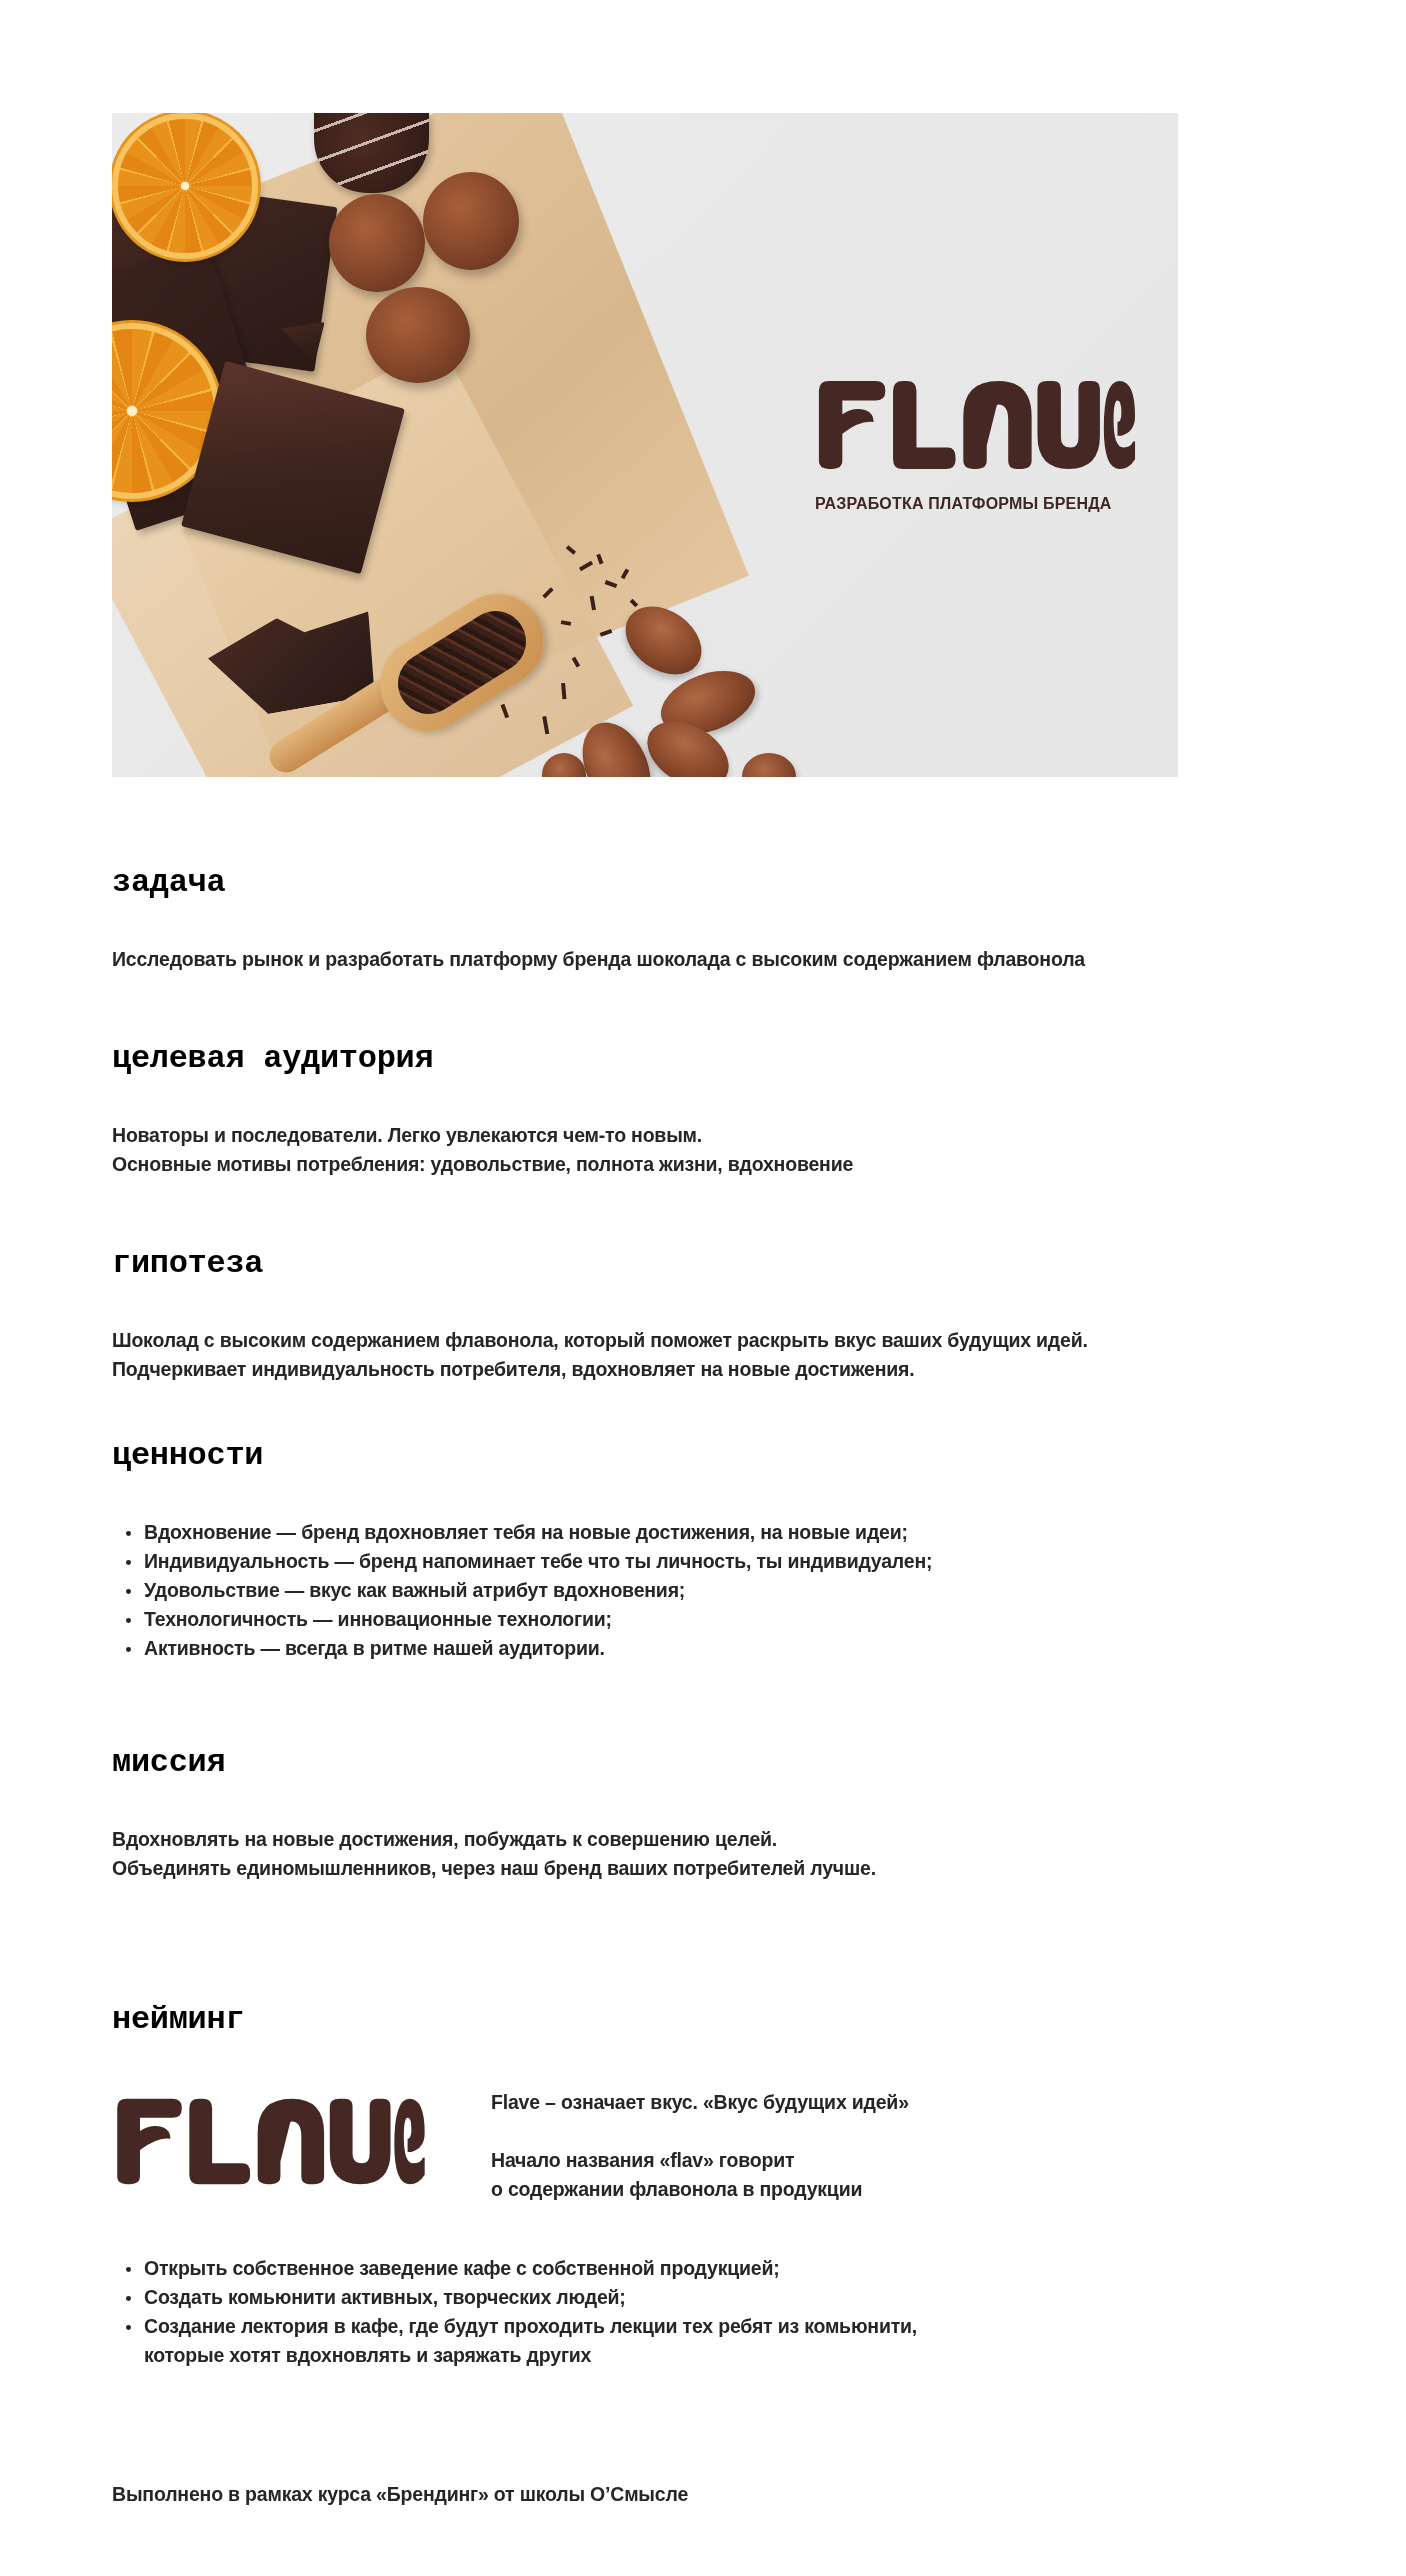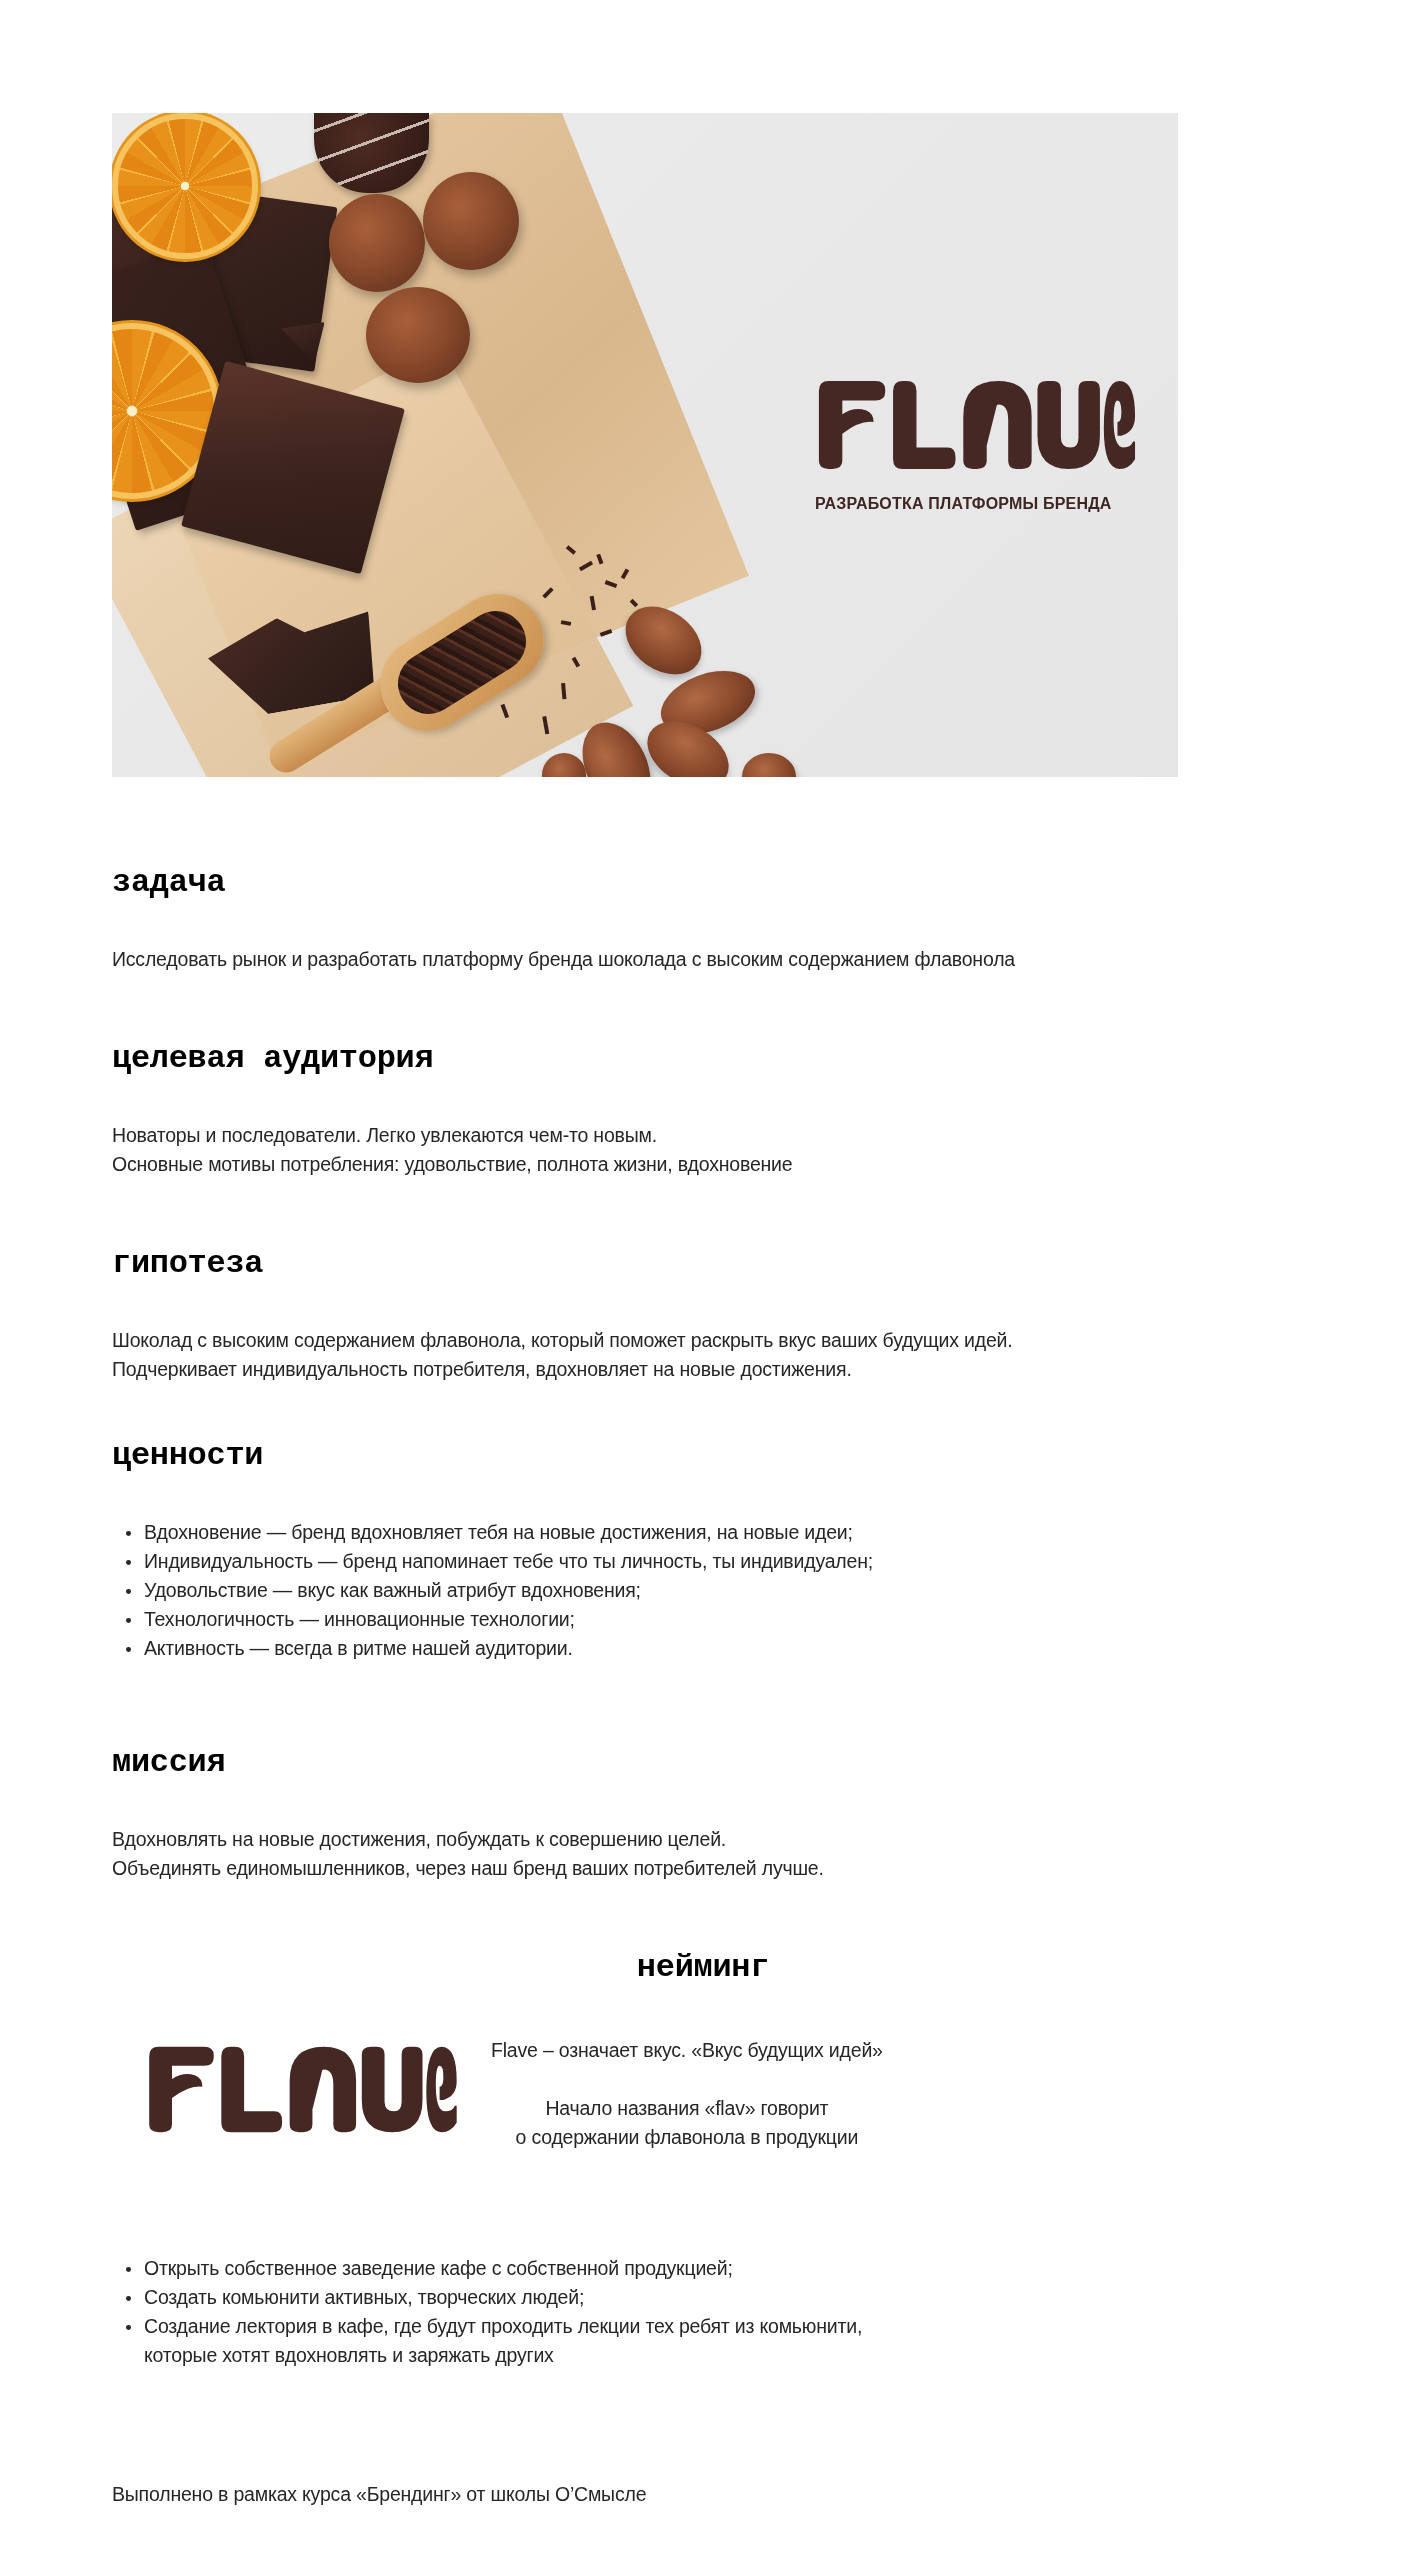--- a/index.html
+++ b/index.html
@@ -146,21 +146,21 @@
     .h {
       font-family: Liberation Mono, monospace;
       font-weight: 700;
       font-size: 32px;
       line-height: 39px;
       color: #000;
       letter-spacing: -0.3px;
     }
     .p {
       font-family: "Liberation Sans", sans-serif;
-      font-weight: 400;
+      font-weight: 700;
       font-size: 19.5px;
       line-height: 29px;
       color: #262626;
       letter-spacing: -0.2px;
     }
     .body { margin-top: 43px; }
     ul.list { list-style: none; margin-top: 43px; }
     ul.list li {
       position: relative;
       padding-left: 32px;
@@ -286,21 +286,21 @@
   </div>
 
   <div class="section" style="top:1743px;">
     <h2 class="h">миссия</h2>
     <div class="body">
       <p class="p">Вдохновлять на новые достижения, побуждать к совершению целей.</p>
       <p class="p">Объединять единомышленников, через наш бренд ваших потребителей лучше.</p>
     </div>
   </div>
 
-  <div class="section" style="top:1948px;text-align:center;">
+  <div class="section" style="top:2000px;">
     <h2 class="h">нейминг</h2>
     <div class="naming-row">
       <div class="naming-logo">
         <svg width="316" height="93" viewBox="0 0 330 98" aria-label="FLAVE">
           <g fill="#452823">
             <path d="M4 14 Q4 4 14 4 L62 4 Q72 4 72 13 L72 15 Q72 24 62 24 L28 24 L28 38 Q40 30 52 34 Q60 37 60 46 Q46 44 28 58 L28 86 Q28 94 18 94 L14 94 Q4 94 4 86 Z"></path>
             <path d="M80 14 Q80 4 90 4 L94 4 Q104 4 104 14 L104 72 L136 72 Q144 72 144 82 L144 85 Q144 94 134 94 L90 94 Q80 94 80 84 Z"></path>
             <path d="M152 40 Q152 4 188 4 Q222 4 222 40 L222 86 Q222 94 212 94 L206 94 Q198 94 198 86 L198 44 Q198 28 188 28 Q186 28 186 30 L176 70 L176 86 Q176 94 166 94 L162 94 Q152 94 152 86 Z"></path>
             <path d="M228 12 Q228 4 238 4 L244 4 Q252 4 252 12 L252 62 Q252 72 262 72 Q270 72 270 62 L270 12 Q270 4 278 4 L284 4 Q292 4 292 12 L292 60 Q292 94 260 94 Q228 94 228 60 Z"></path>
             <path d="M298 52 Q298 4 314 4 Q330 4 330 40 Q330 56 316 60 L312 60 L312 46 Q316 46 316 36 Q316 24 312 24 Q308 24 308 44 Q308 72 318 72 Q326 72 328 66 L330 66 L330 84 Q324 94 314 94 Q298 94 298 52 Z" transform="translate(-2,0)"></path>

